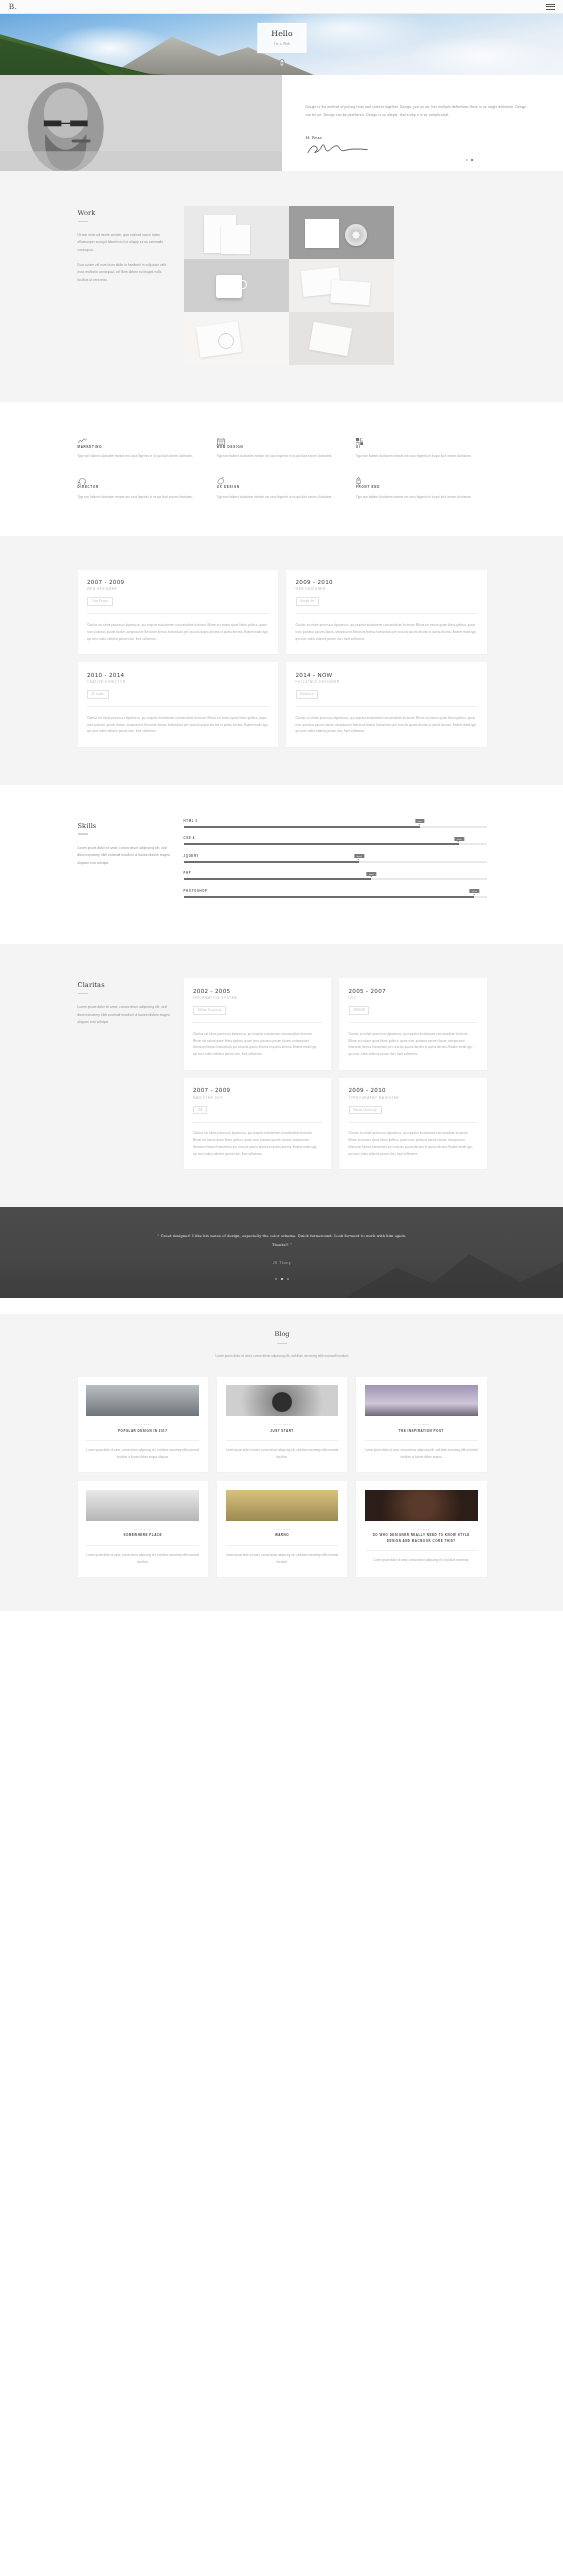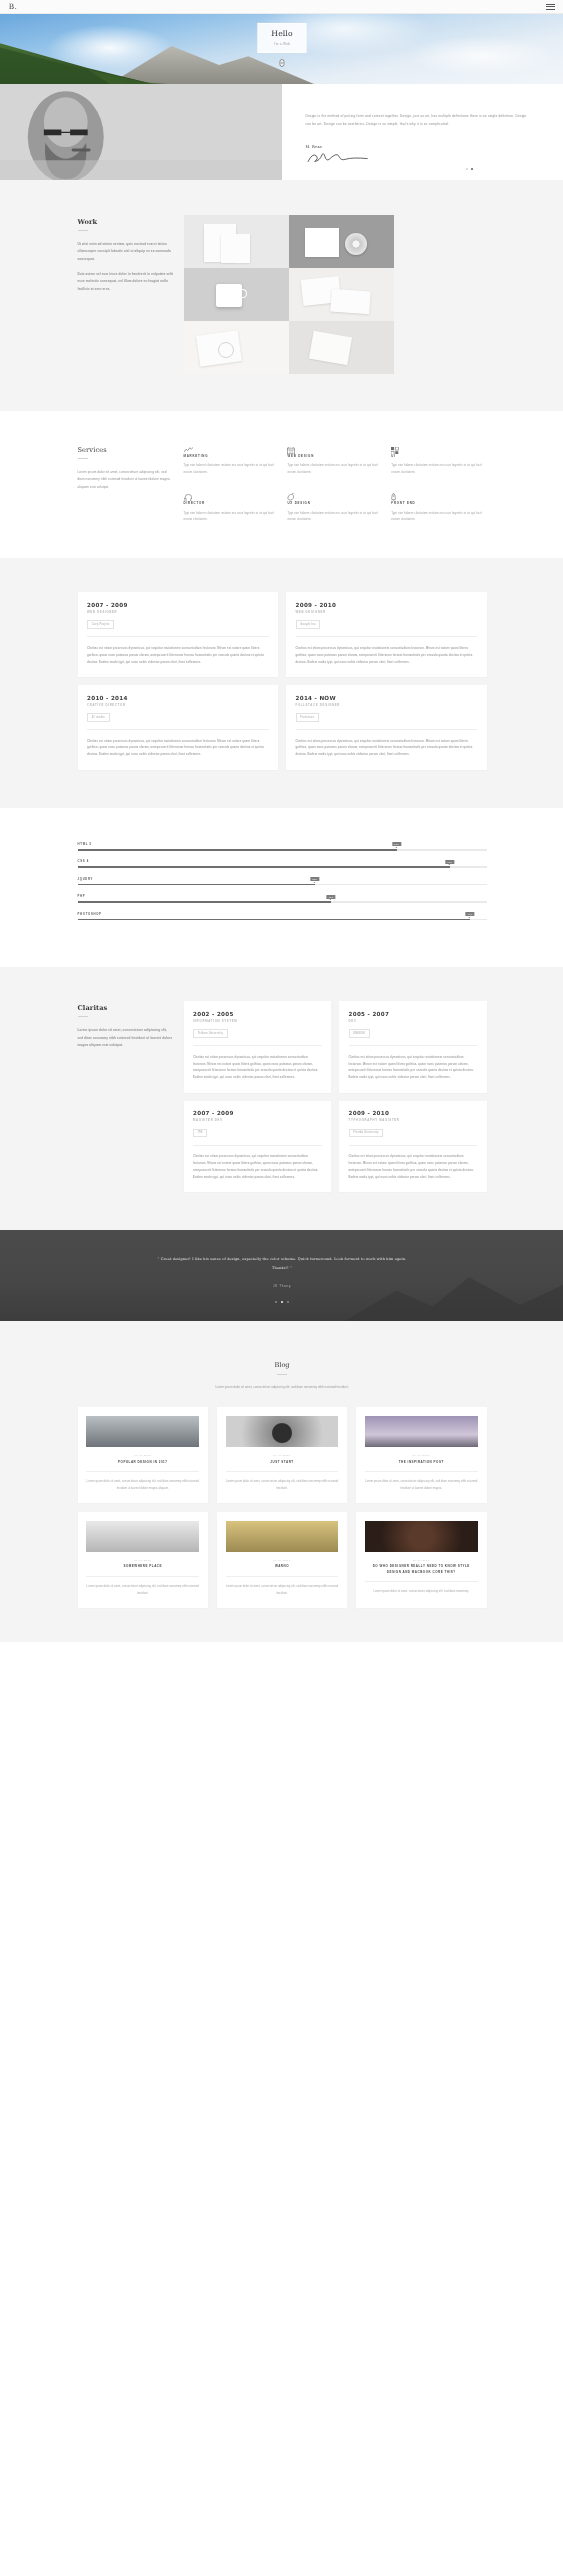--- a/index.html
+++ b/index.html
@@ -17,21 +17,21 @@
     height:14px; background:#fbfbfb; border-bottom:0.7px solid #ececec;
     display:flex; align-items:center; justify-content:space-between;
     padding:0 8.8px; position:relative; z-index:40;
   }
   .brand { font-family:"DejaVu Serif", serif; font-size:7.3px; color:#3d3d3d; letter-spacing:0.3px;}
   .burger { width:9.5px; display:flex; flex-direction:column; gap:1.8px; cursor:pointer;}
   .burger i { display:block; height:0.7px; background:#555; }
 
   
   .hero {
-    height:70px; position:relative; overflow:hidden;
+    height:61px; position:relative; overflow:hidden;
     background:
       radial-gradient(ellipse 102px 37px at 110px 34px, rgba(255,255,255,.92), rgba(255,255,255,0) 62%),
       radial-gradient(ellipse 146px 44px at 343px 14.6px, rgba(255,255,255,.8), rgba(255,255,255,0) 60%),
       radial-gradient(ellipse 124px 33px at 482px 42px, rgba(255,255,255,.75), rgba(255,255,255,0) 60%),
       linear-gradient(170deg,#6aa7dd 0%, #8fc0e8 22%, #c6ddf0 48%, #e6eef6 72%, #f2f6fa 100%);
   }
   .hero .mountains {
     position:absolute; left:0; bottom:0; width:314px; height:54px;
   }
   .hero-card {
@@ -64,21 +64,21 @@
   .about-right { width:282px; position:relative; padding:29px 32px 0 23.4px; }
   .about-text { font-size:3.2px; line-height:2.45; color:#8b8b8b; letter-spacing:0.2px; }
   .about-name { font-family:"DejaVu Serif", serif; font-size:3.7px; color:#3a3a3a; margin-top:16px; letter-spacing:0.2px;}
   .sign { margin-top:2.9px; }
   .about-dots{ position:absolute; right:91px; bottom:10.2px; display:flex; gap:2.9px;}
   .about-dots i{ width:2.2px;height:2.2px;border-radius:50%;background:#cfcfcf;display:block;}
   .about-dots i.on{ background:#5e5e5e;}
 
   
   .sec { padding:0; }
-  .sec-grey { background:#f4f4f4;font-weight:bold; }
+  .sec-grey { background:#f4f4f4; }
   .sec-white { background:#ffffff; }
   .wrap { width:409px; margin:0 auto; display:flex; }
   .col-left { width:106px; padding-top:2.9px; padding-right:10.2px;}
   .col-right { flex:1; }
   .sec-h {
     font-family:"DejaVu Serif", serif; font-size:6.6px; color:#3a3a3a;
     letter-spacing:0.1px; margin-bottom:3.7px;
   }
   .sec-rule { width:10.2px; height:1.1px; background:#d2d2d2; margin-bottom:10.2px; }
   .sec-p { font-size:3.1px; line-height:2.45; color:#909090; letter-spacing:0.1px;}
@@ -153,21 +153,21 @@
     width:263px; text-align:center; color:#eaeaea; font-size:3.4px;
     font-family:"DejaVu Serif", serif; line-height:2.5; letter-spacing:0.2px;
   }
   .quote-author{ margin-top:11.7px; color:#b9b9b9; font-size:2.9px; letter-spacing:0.7px;}
   .quote-dots{ margin-top:13px; display:flex; gap:3.7px; }
   .quote-dots i{ width:2.2px;height:2.2px;border-radius:50%;background:#8a8a8a;display:block;}
   .quote-dots i.on{ background:#f0f0f0;}
   .quote-mtn{ position:absolute; right:0; bottom:0; width:219px; height:51px; opacity:.55;}
 
   
-  .blog-section{ background:#f4f4f4; padding:40px 0 34px; }
+  .blog-section{ background:#f4f4f4; padding:16px 0 34px;margin-top:16px; }
   .blog-head{ text-align:center; margin-bottom:16px;}
   .blog-h{ font-family:"DejaVu Serif", serif; font-size:6.6px; color:#3a3a3a;}
   .blog-rule{ width:10.2px;height:1.1px;background:#d2d2d2;margin:4.4px auto 9.5px;}
   .blog-sub{ width:241px; margin:0 auto; font-size:3px; line-height:2.4; color:#9b9b9b; text-align:center;}
   .blog-grid{ width:409px; margin:0 auto; display:grid; grid-template-columns:repeat(3,1fr); gap:8.8px;}
   .post{ background:#fff; padding:8.8px 8.8px 11.7px; box-shadow:0 0.7px 1.5px rgba(0,0,0,.04); text-align:center;}
   .post-thumb{ width:100%; height:31px; margin-bottom:6.6px; background:#cfcfcf; position:relative; overflow:hidden;}
   .post-meta{ font-size:2.4px; color:#c0c0c0; letter-spacing:0.5px; margin-bottom:2.9px;}
   .post-title{ font-size:3px; font-weight:bold; letter-spacing:0.5px; color:#4b4b4b; line-height:1.8; margin-bottom:5.8px;}
   .post-sep{ height:0.7px; background:#eee; margin:0 auto 6.6px; width:100%;}
@@ -268,25 +268,20 @@
           <div class="work-cell wc6">
             <div class="paper" style="left:22px;top:13px;width:39px;height:28px;transform:rotate(10deg);opacity:.96;"></div>
           </div>
         </div>
       </div>
     </div>
   </div>
 
   <div class="sec sec-white services-section">
     <div class="wrap">
-      <div class="col-left">
-        <div class="sec-h">Services</div>
-        <div class="sec-rule"></div>
-        <div class="sec-p">Lorem ipsum dolor sit amet, consectetuer adipiscing elit, sed diam nonummy nibh euismod tincidunt ut laoreet dolore magna aliquam erat volutpat.</div>
-      </div>
       <div class="col-right">
         <div class="svc-grid">
 
           <div>
             <div class="svc-icon">
               <svg width="9.5" height="6.6" viewBox="0 0 13 9">
                   <polyline points="0,7 3,3 5,5 8,1 10,3 13,0" stroke="#6d6d6d" stroke-width=".9" fill="none"></polyline>
                 </svg>
             </div>
             <div class="svc-title">MARKETING</div>
@@ -393,20 +388,25 @@
             <div class="card-sep"></div>
             <div class="card-body">Claritas est etiam processus dynamicus, qui sequitur mutationem consuetudium lectorum. Mirum est notare quam littera gothica, quam nunc putamus parum claram, anteposuerit litterarum formas humanitatis per seacula quarta decima et quinta decima. Eodem modo typi, qui nunc nobis videntur parum clari, fiant sollemnes.</div>
           </div>
         </div>
       </div>
     </div>
   </div>
 
   <div class="sec sec-white skills-section">
     <div class="wrap">
+      <div class="col-left">
+        <div class="sec-h">Skills</div>
+        <div class="sec-rule"></div>
+        <div class="sec-p">Lorem ipsum dolor sit amet, consectetuer adipiscing elit, sed diam nonummy nibh euismod tincidunt ut laoreet dolore magna aliquam erat volutpat.</div>
+      </div>
       <div class="col-right">
         <div>
           <div class="skill">
             <div class="skill-name">HTML 5</div>
             <div class="skill-track">
               <div class="skill-fill" style="width:78%"></div>
               <div class="skill-badge" style="left:78%">78%</div>
             </div>
           </div>
           <div class="skill">

